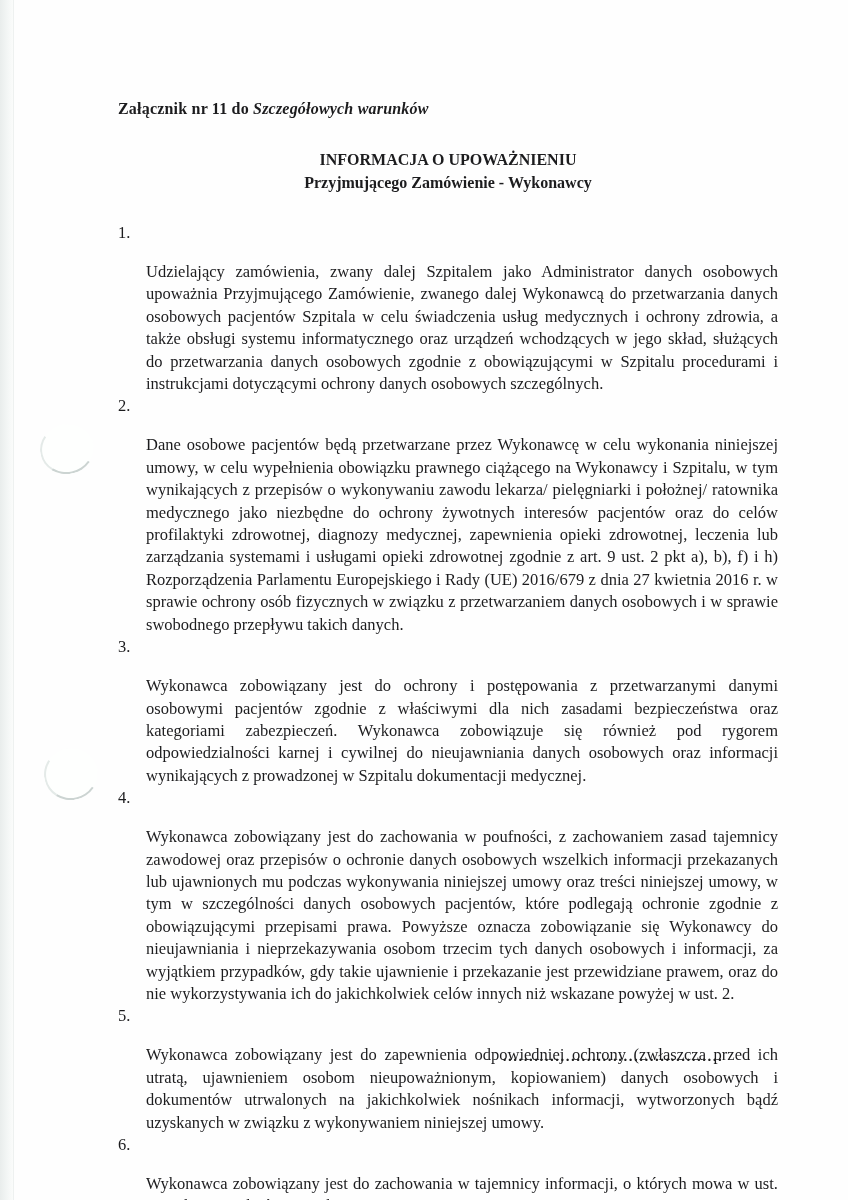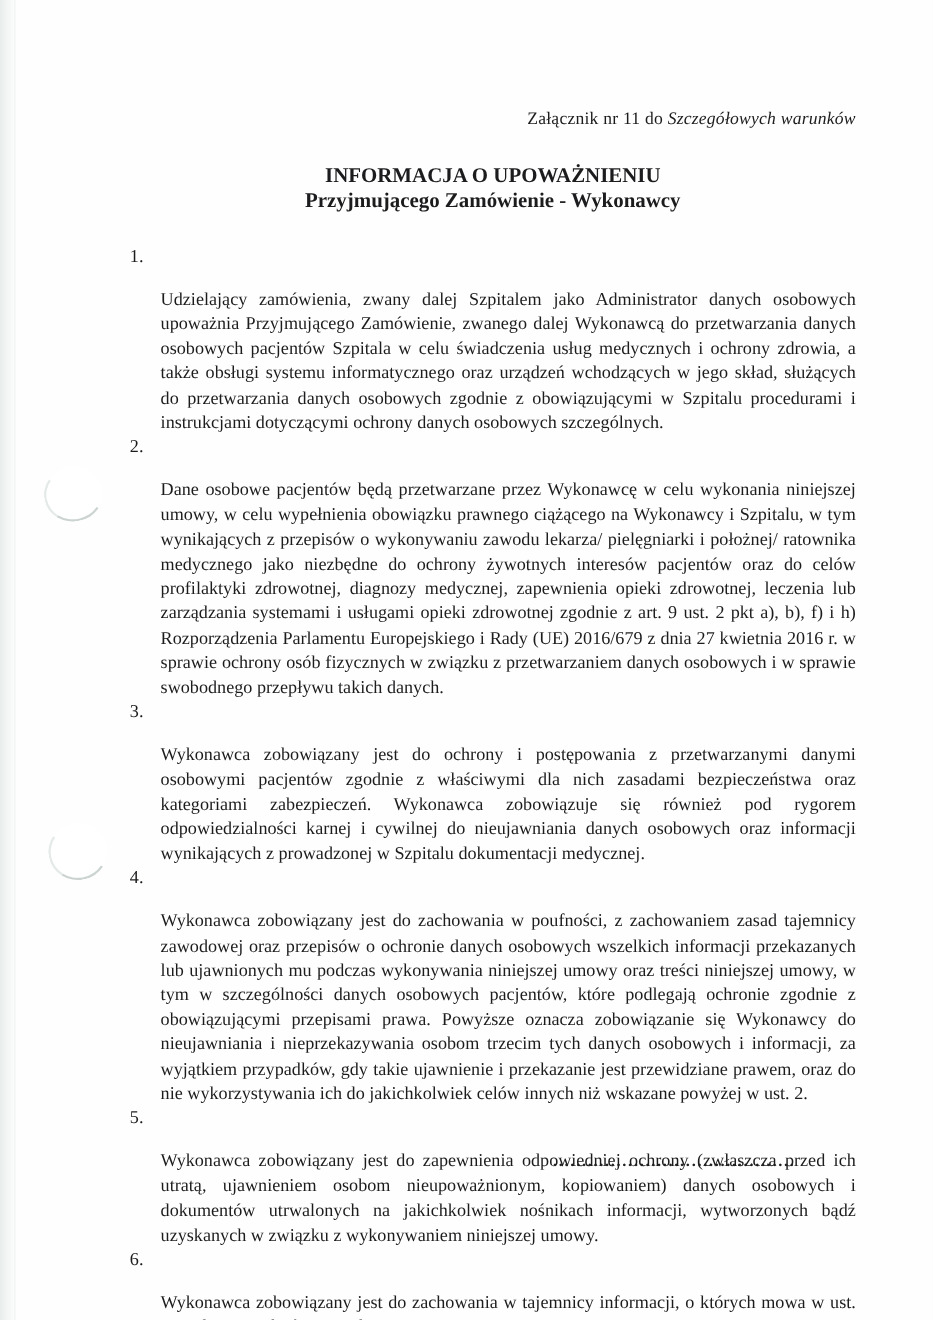--- a/index.html
+++ b/index.html
@@ -41,32 +41,31 @@
   .punch-hole.hole-2 { left: 44px; top: 748px; height: 48px; }
 
   .content {
     position: absolute;
     left: 118px;
     top: 0;
     width: 660px;
   }
   .annotation {
     margin-top: 100px;
-    text-align: right;
     font-size: 16px;
-    font-weight: normal;
+    font-weight: bold;
     letter-spacing: 0.2px;
   }
   .annotation .italic-part { font-style: italic; }
 
   .doc-title {
     margin-top: 30px;
     text-align: center;
     font-weight: bold;
-    font-size: 19px;
+    font-size: 16px;
     line-height: 23px;
   }
   .doc-title .t-line { display: block; }
 
   .numbered-list {
     margin-top: 28px;
     font-size: 16.5px;
     line-height: 22.4px;
   }
   .list-item {

